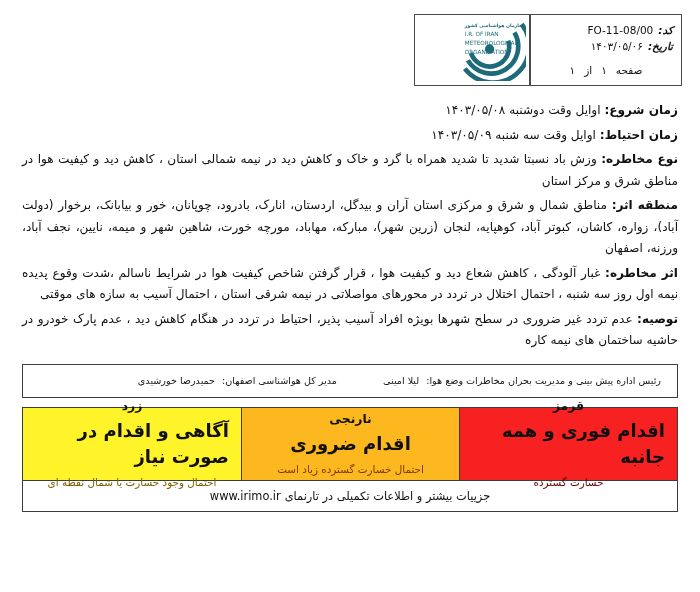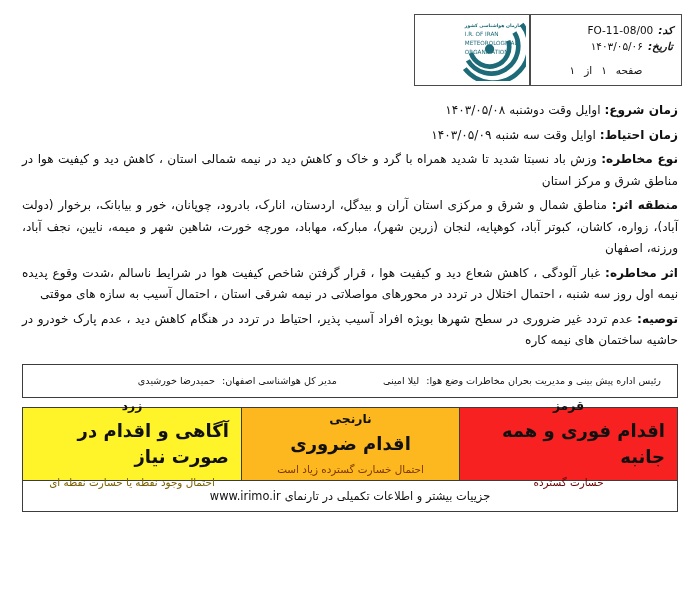--- a/index.html
+++ b/index.html
@@ -325,21 +325,21 @@
 
       <div class="legend-cell" id="cell-orange" style="background: rgb(253, 183, 31);">
         <div class="lv-name">نارنجی</div>
         <div class="lv-action">اقدام ضروری</div>
         <div class="lv-desc" style="color: rgb(122, 56, 0);">احتمال خسارت گسترده زیاد است</div>
       </div>
 
       <div class="legend-cell" id="cell-yellow" style="background: rgb(255, 244, 42);">
         <div class="lv-name">زرد</div>
         <div class="lv-action">آگاهی و اقدام در صورت نیاز</div>
-        <div class="lv-desc" style="color: rgb(122, 96, 0);">احتمال وجود نقطه یا خسارت نقطه ای</div>
+        <div class="lv-desc" style="color: rgb(122, 96, 0);">احتمال وجود خسارت یا شمال نقطه ای</div>
       </div>
 
     </div>
 
     <div class="legend-footer">
       <span>جزییات بیشتر و اطلاعات تکمیلی در تارنمای</span>
       <a class="footer-url" href="#" style="color:#111;text-decoration:none;">www.irimo.ir</a>
     </div>
   </div>
 

